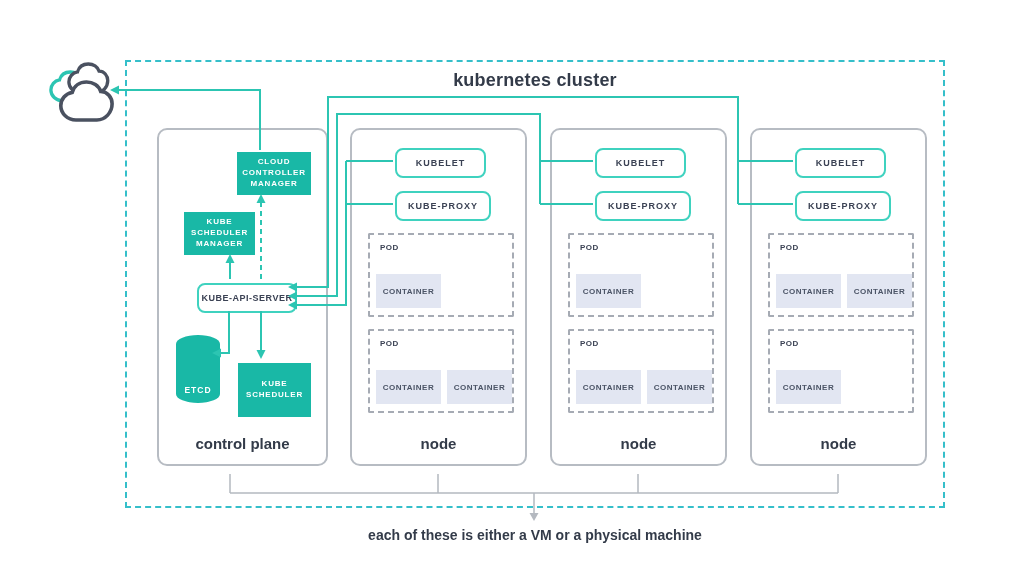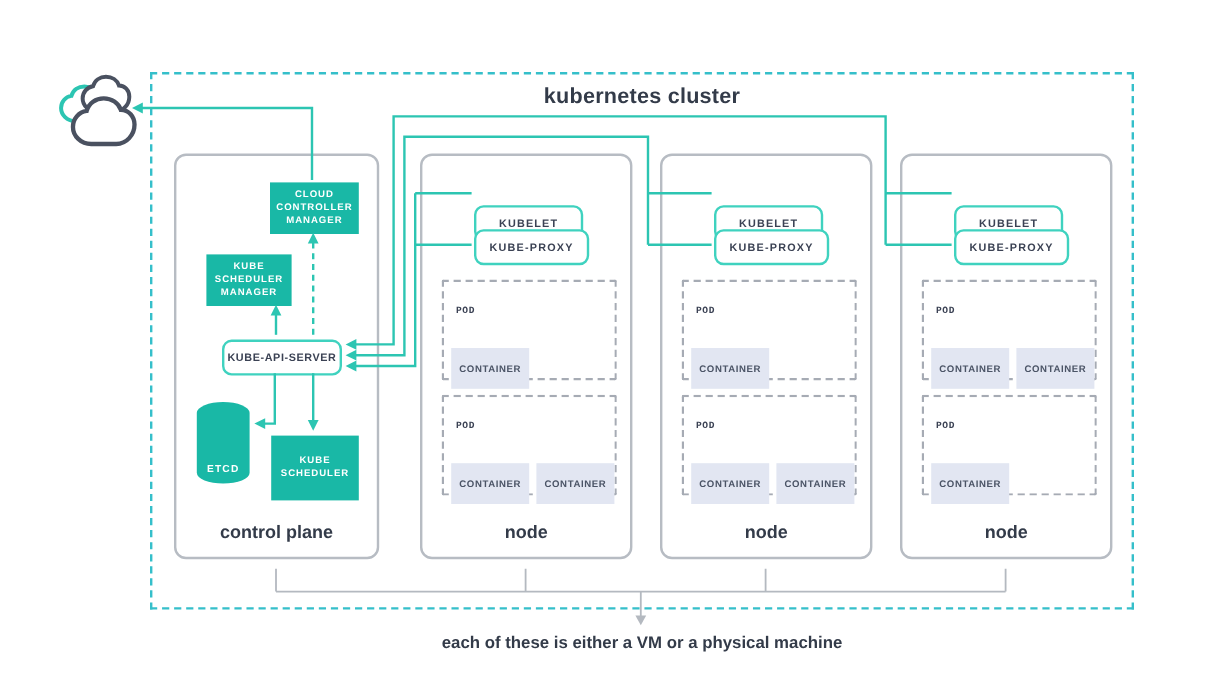--- a/index.html
+++ b/index.html
@@ -14,21 +14,21 @@
   }
   .cluster-title {
     position:absolute; left:0; top:8px; width:100%; text-align:center;
     font-size:18px; font-weight:bold; color:#333b49; letter-spacing:0.2px;
   }
   
   .bigbox {
     position:absolute; top:128px; height:338px; background:#ffffff;
     border:2px solid #b7bcc3; border-radius:10px; box-sizing:border-box;
   }
-  .control-plane { left:145px; width:171px; }
+  .control-plane { left:157px; width:171px; }
   .node-0 { left:350px; width:177px; }
   .node-1 { left:550px; width:177px; }
   .node-2 { left:750px; width:177px; }
   .bigbox-label {
     position:absolute; left:0; bottom:12px; width:100%; text-align:center;
     font-size:15px; font-weight:bold; color:#333b49;
   }
   
   .tealbox {
     position:absolute; background:#19b8a6; color:#ffffff;
@@ -40,40 +40,40 @@
   .kcm { left:25px; top:82px;  width:71px; height:43px; }
   .sched { left:79px; top:233px; width:73px; height:54px; }
   
   .outlinebox {
     position:absolute; background:#ffffff; border:2px solid #3fd2bf; border-radius:8px;
     display:flex; align-items:center; justify-content:center; text-align:center;
     font-size:9px; font-weight:bold; letter-spacing:1px; color:#3b4254;
     box-sizing:border-box;
   }
   .apiserver { left:38px; top:153px; width:100px; height:30px; letter-spacing:0.5px; }
-  .kubelet   { left:43px; top:18px;  width:91px; height:30px;margin-top:23px; }
+  .kubelet   { left:43px; top:18px;  width:91px; height:30px; }
   .kubeproxy { left:43px; top:61px;  width:96px; height:30px; }
   
   .etcd-wrap { position:absolute; left:16px; top:204px; width:46px; height:70px; }
   .etcd-label {
     position:absolute; left:0; bottom:9px; width:100%; text-align:center;
     color:#ffffff; font-size:8.5px; font-weight:bold; letter-spacing:1px;
   }
   
   .pods { position:absolute; left:16px; top:103px; width:146px; }
   .pod {
     position:relative; width:146px; height:84px; margin-bottom:12px;
     border:2px dashed #a6abb4; border-radius:2px; box-sizing:border-box;
   }
   .pod-label {
-    position:absolute; left:10px; top:20px;
-    font-size:8px; font-weight:bold; letter-spacing:0.5px; color:#3b4254;font-family:Liberation Mono, monospace;
+    position:absolute; left:10px; top:8px;
+    font-size:8px; font-weight:bold; letter-spacing:0.5px; color:#3b4254;
   }
   .containers {
-    position:absolute; left:6px; top:55px; display:flex; gap:6px;
+    position:absolute; left:6px; top:39px; display:flex; gap:6px;
   }
   .container-box {
     width:65px; height:34px; background:#e2e6f2; color:#4b5466;
     display:flex; align-items:center; justify-content:center;
     font-size:8px; font-weight:bold; letter-spacing:0.5px;
   }
   
   .cloud-label {
     position:absolute; left:36px; top:122px; width:90px; text-align:center;
     font-size:9px; font-weight:bold; letter-spacing:1px; color:#6e7480; line-height:12px;

